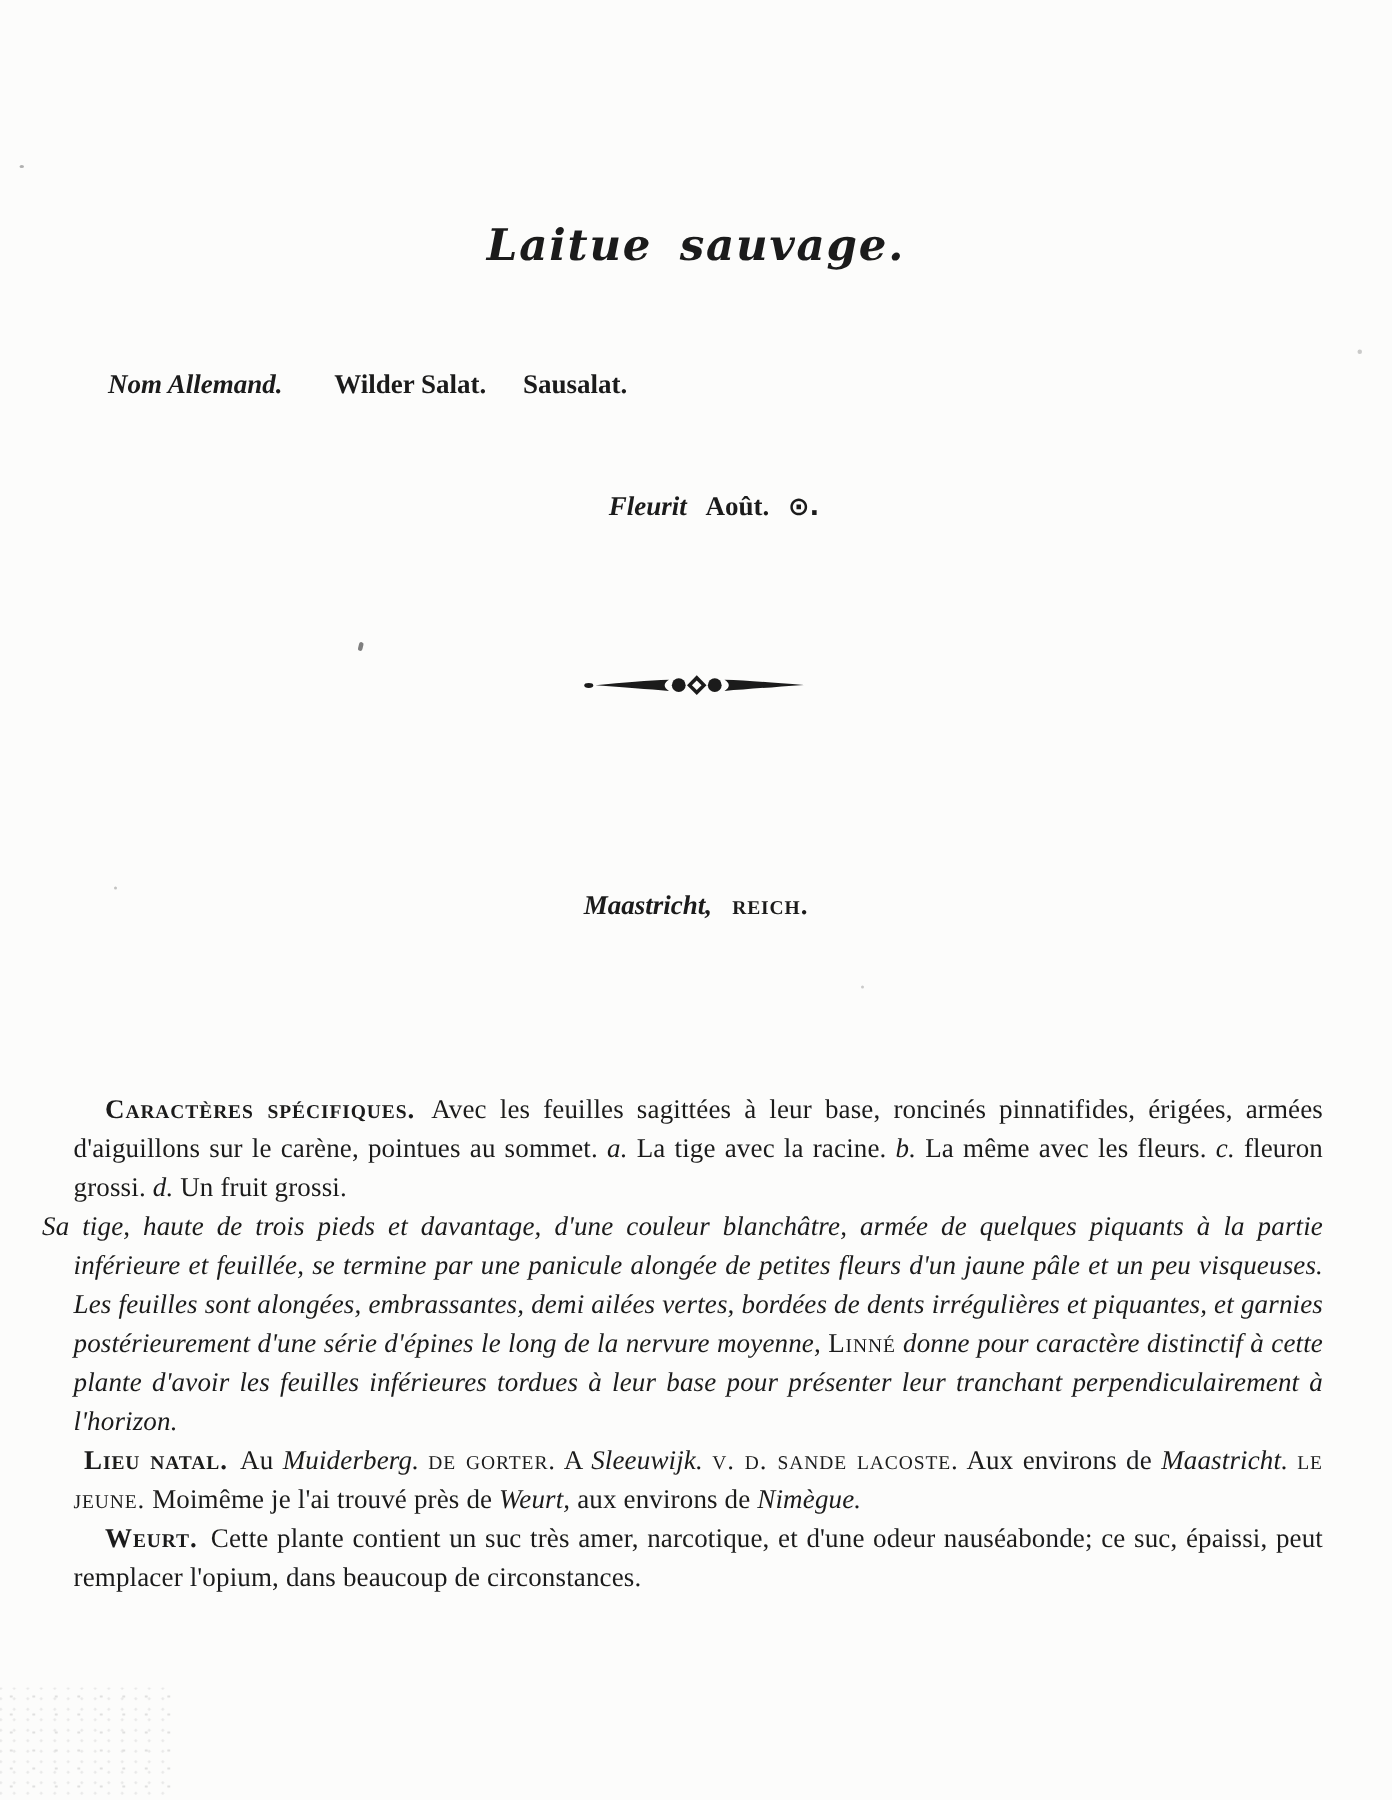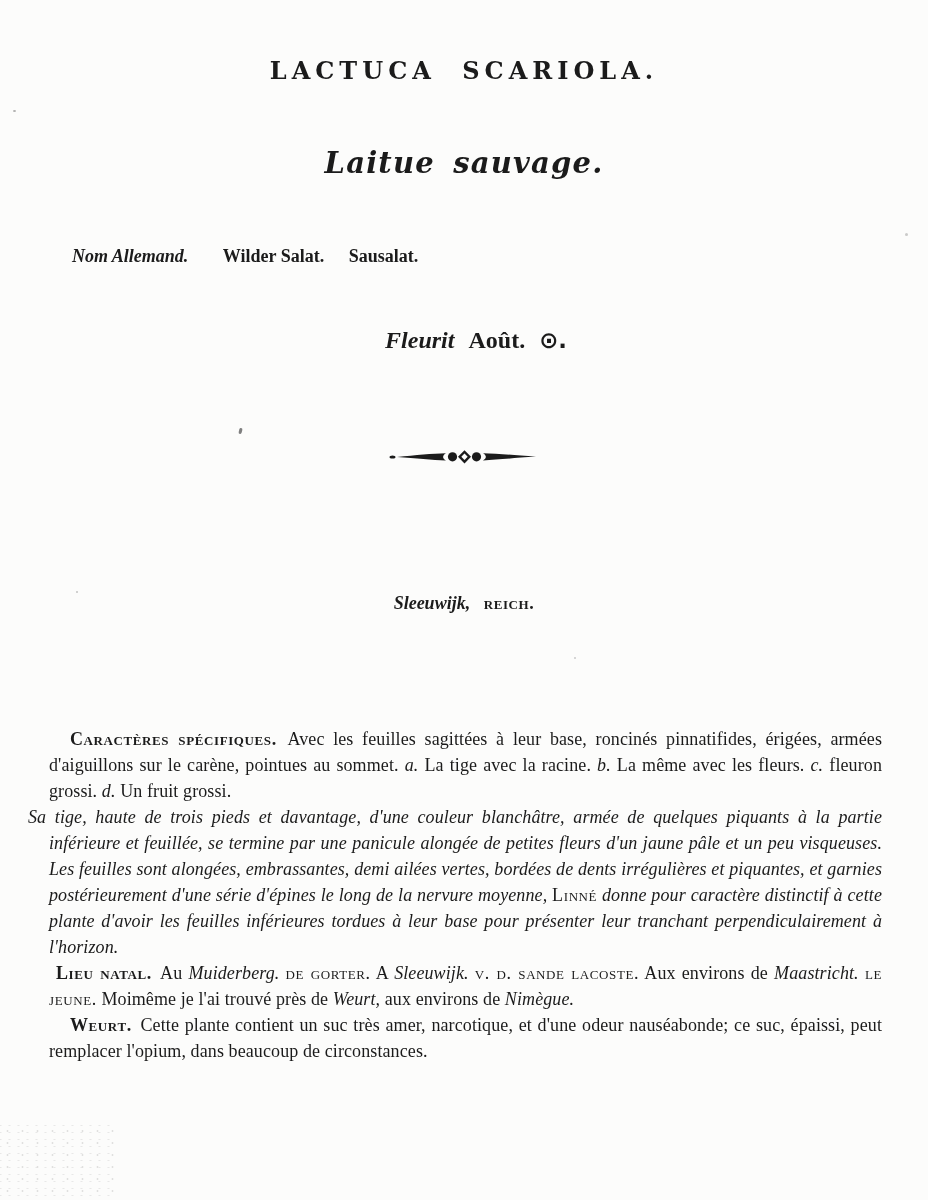--- a/index.html
+++ b/index.html
@@ -26,21 +26,21 @@
   }
   .subtitle{
     position:absolute;top:146px;left:0;right:0;margin:0;text-align:center;
     font-family:"DejaVu Serif",serif;font-size:29px;font-weight:bold;font-style:italic;
     letter-spacing:1.2px;word-spacing:7px;
   }
   .nom-line{position:absolute;top:246px;left:72px;font-size:18px;}
   .nom-line .seg + .seg{margin-left:20px;}
   .nom-line .seg:nth-child(2){margin-left:30px;}
 
-  .fleurit-line{position:absolute;top:327px;left:0;right:0;text-align:center;font-size:24px;margin-left:24px;}
+  .fleurit-line{position:absolute;top:327px;left:0;right:0;text-align:center;font-size:18px;margin-left:24px;}
   .fleurit-line .seg + .seg{margin-left:8px;}
   .fleurit-line .sym{margin-left:14px;}
 
   .ornament{position:absolute;top:448px;left:50%;transform:translateX(-50%);line-height:0;}
   .ornament svg{display:block;}
 
   .headline{position:absolute;left:0;right:0;text-align:center;font-size:18px;}
   .headline .seg + .seg{margin-left:9px;}
   .sysnat1{top:565px;}
   .sysnat2{top:593px;}
@@ -66,42 +66,41 @@
       radial-gradient(#b5b5b5 0.8px, transparent 1.2px);
     background-size:15px 12px, 9px 7px;
     background-position:0 0, 5px 4px;
   }
 </style>
 </head>
 <body>
 
 <div class="page">
 
-  <h1 class="title">LACTUCA SCARIOLA.</h1>
 
   <h2 class="subtitle">Laitue sauvage.</h2>
 
   <div class="nom-line"><span class="seg itb">Nom Allemand.</span> <span class="seg rmb">Wilder Salat.</span> <span class="seg rmb">Sausalat.</span></div>
 
   <div class="fleurit-line"><span class="seg itb">Fleurit</span> <span class="seg rmb">Août.</span> <span class="seg sym">⊙.</span></div>
 
   <div class="ornament">
     <svg width="152" height="17" viewBox="0 0 152 17" fill="#1b1b1b" xmlns="http://www.w3.org/2000/svg">
       <ellipse cx="4.5" cy="9" rx="3" ry="1.6"></ellipse>
       <path d="M58 5.2 C 44 5.6, 28 7, 9 8.9 C 28 10.4, 44 11.6, 58 12.6 C 54.2 10.3, 54.2 7.4, 58 5.2 Z"></path>
       <circle cx="64.5" cy="8.8" r="4.6"></circle>
       <path d="M76.5 2.2 L83 8.8 L76.5 15.4 L70 8.8 Z"></path>
       <path d="M76.5 5.6 L79.7 8.8 L76.5 12 L73.3 8.8 Z" fill="#fcfcfb"></path>
       <circle cx="88.5" cy="8.8" r="4.6"></circle>
       <path d="M95 5.2 C 109 5.6, 125 7, 148 8.6 C 125 10.2, 109 11.6, 95 12.6 C 98.8 10.3, 98.8 7.4, 95 5.2 Z"></path>
     </svg>
   </div>
 
 
-  <div class="headline sysnat2"><span class="seg itb">Sleeuwijk,</span> <span class="seg scb">reich.</span></div>
+  <div class="headline sysnat2"><span class="seg itb">Maastricht,</span> <span class="seg scb">reich.</span></div>
 
 
   <div class="bodytext">
     <p class="para-indent"><span class="seg scb">Caractères spécifiques.</span> <span class="seg rm">Avec les feuilles sagittées à leur base, roncinés pinnatifides, érigées, armées d'aiguillons sur le carène, pointues au sommet.</span> <span class="seg it">a.</span> <span class="seg rm">La tige avec la racine.</span> <span class="seg it">b.</span> <span class="seg rm">La même avec les fleurs.</span> <span class="seg it">c.</span> <span class="seg rm">fleuron grossi.</span> <span class="seg it">d.</span> <span class="seg rm">Un fruit grossi.</span></p>
     <p class="para-desc"><span class="seg it">Sa tige, haute de trois pieds et davantage, d'une couleur blanchâtre, armée de quelques piquants à la partie inférieure et feuillée, se termine par une panicule alongée de petites fleurs d'un jaune pâle et un peu visqueuses. Les feuilles sont alongées, embrassantes, demi ailées vertes, bordées de dents irrégulières et piquantes, et garnies postérieurement d'une série d'épines le long de la nervure moyenne,</span> <span class="seg sc">Linné</span> <span class="seg it">donne pour caractère distinctif à cette plante d'avoir les feuilles inférieures tordues à leur base pour présenter leur tranchant perpendiculairement à l'horizon.</span></p>
     <p class="para-lieu"><span class="seg scb">Lieu natal.</span> <span class="seg rm">Au</span> <span class="seg it">Muiderberg.</span> <span class="seg sc">de gorter.</span> <span class="seg rm">A</span> <span class="seg it">Sleeuwijk.</span> <span class="seg sc">v. d. sande lacoste.</span> <span class="seg rm">Aux environs de</span> <span class="seg it">Maastricht.</span> <span class="seg sc">le jeune.</span> <span class="seg rm">Moimême je l'ai trouvé près de</span> <span class="seg it">Weurt,</span> <span class="seg rm">aux environs de</span> <span class="seg it">Nimègue.</span></p>
     <p class="para-indent"><span class="seg scb">Weurt.</span> <span class="seg rm">Cette plante contient un suc très amer, narcotique, et d'une odeur nauséabonde; ce suc, épaissi, peut remplacer l'opium, dans beaucoup de circonstances.</span></p>
   </div>
 
   <i class="speck" style="left:13px;top:110px;width:3px;height:2px;opacity:.45;"></i>

